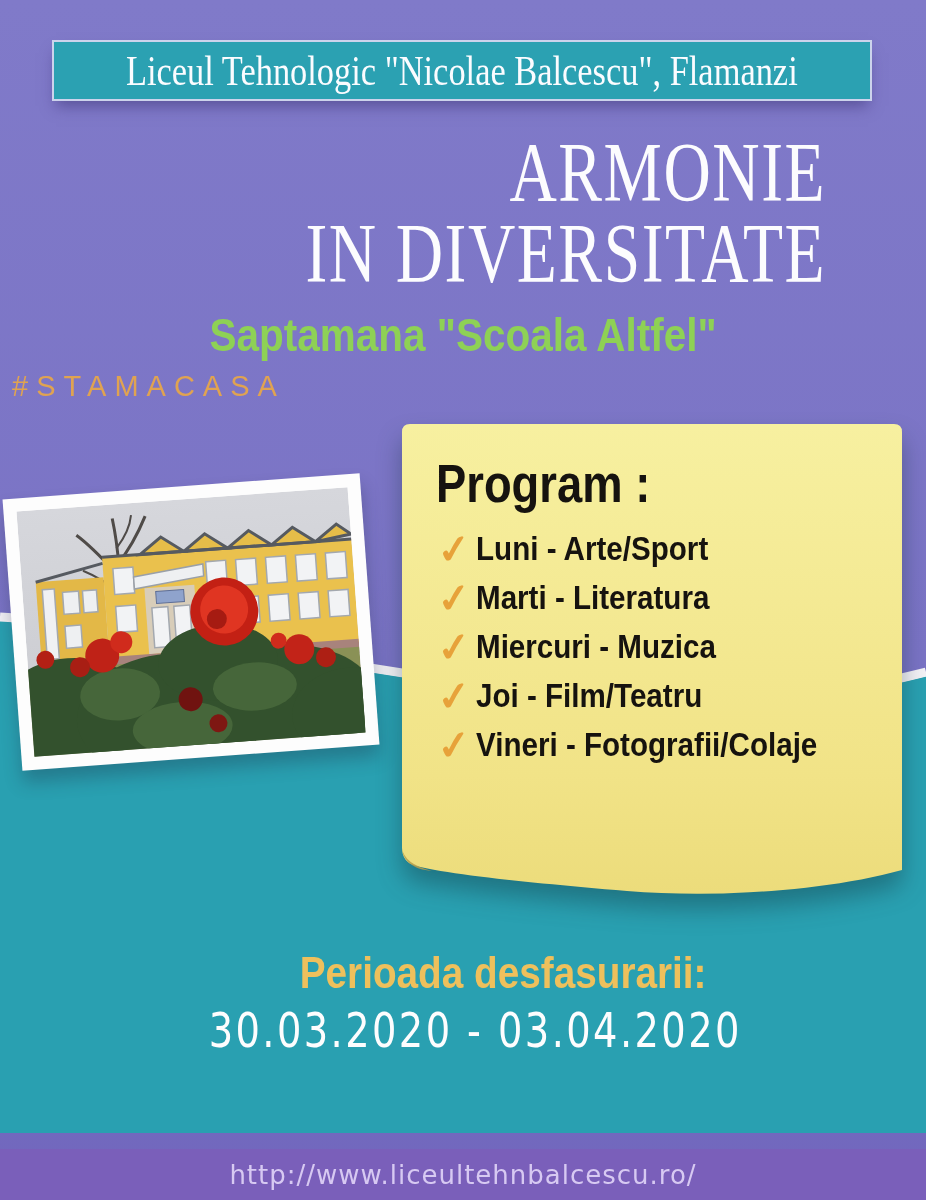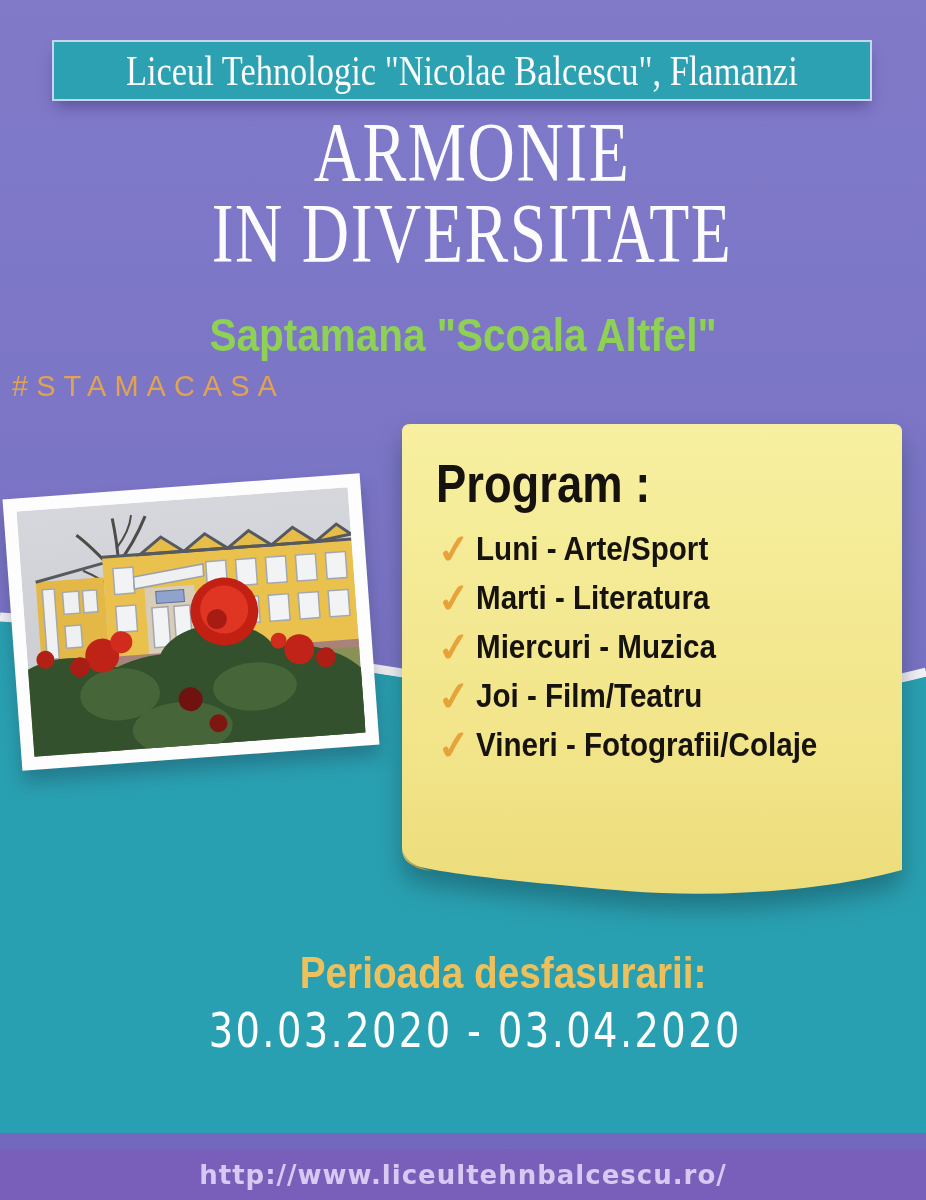--- a/index.html
+++ b/index.html
@@ -16,21 +16,21 @@
     position:absolute; left:52px; top:40px; width:820px; height:61px; z-index:3;
     background:#2ba1b2; border:2px solid #ccd3ec;
     display:flex; align-items:center; justify-content:center;
     box-shadow:0 9px 14px -4px rgba(52,42,105,.5);
   }
   .banner-text {
     font-family:"Liberation Serif", serif; font-size:43px; color:#fbfcff;
     white-space:nowrap; transform:scaleX(.8); transform-origin:center;
   }
   
-  .title-block { position:absolute; left:0; top:112px; width:100%; text-align:center; z-index:2;padding-left:18px; }
+  .title-block { position:absolute; left:0; top:132px; width:100%; text-align:right; z-index:2;padding-left:18px; }
   .title-line {
     font-family:"Liberation Serif", serif; font-weight:400; color:#fcfcfe;
     font-size:84px; line-height:.97; letter-spacing:2px;
     display:block; transform:scaleX(.78); transform-origin:center; white-space:nowrap;
   }
   .subtitle-block { position:absolute; left:0; top:308px; width:100%; text-align:center; z-index:2; }
   .subtitle {
     display:inline-block; font-weight:bold; font-size:46px; color:#8ed155;
     transform:scaleX(.88); transform-origin:center; white-space:nowrap; letter-spacing:0px;
   }
@@ -73,21 +73,21 @@
   }
   .dates-block { position:absolute; left:12px; top:1002px; width:100%; text-align:center; z-index:2; }
   .dates {
     display:inline-block; font-family:"DejaVu Sans", sans-serif; font-weight:400;
     font-size:48px; color:#fdfdfe; letter-spacing:3px;
     transform:scaleX(.8); transform-origin:center; white-space:nowrap;
   }
   
   .footer {
     position:absolute; left:0; bottom:0; width:100%; height:51px; z-index:5;
-    background:#7a5fba; display:flex; align-items:center; justify-content:center;font-weight:bold;
+    background:#7a5fba; display:flex; align-items:center; justify-content:center;
   }
   .footer-url {
     font-family:"DejaVu Sans", sans-serif; font-size:26px; color:#d7c9f2;
     text-decoration:none; letter-spacing:1px;
   }
 </style>
 </head>
 <body>
 
 <div class="poster">

